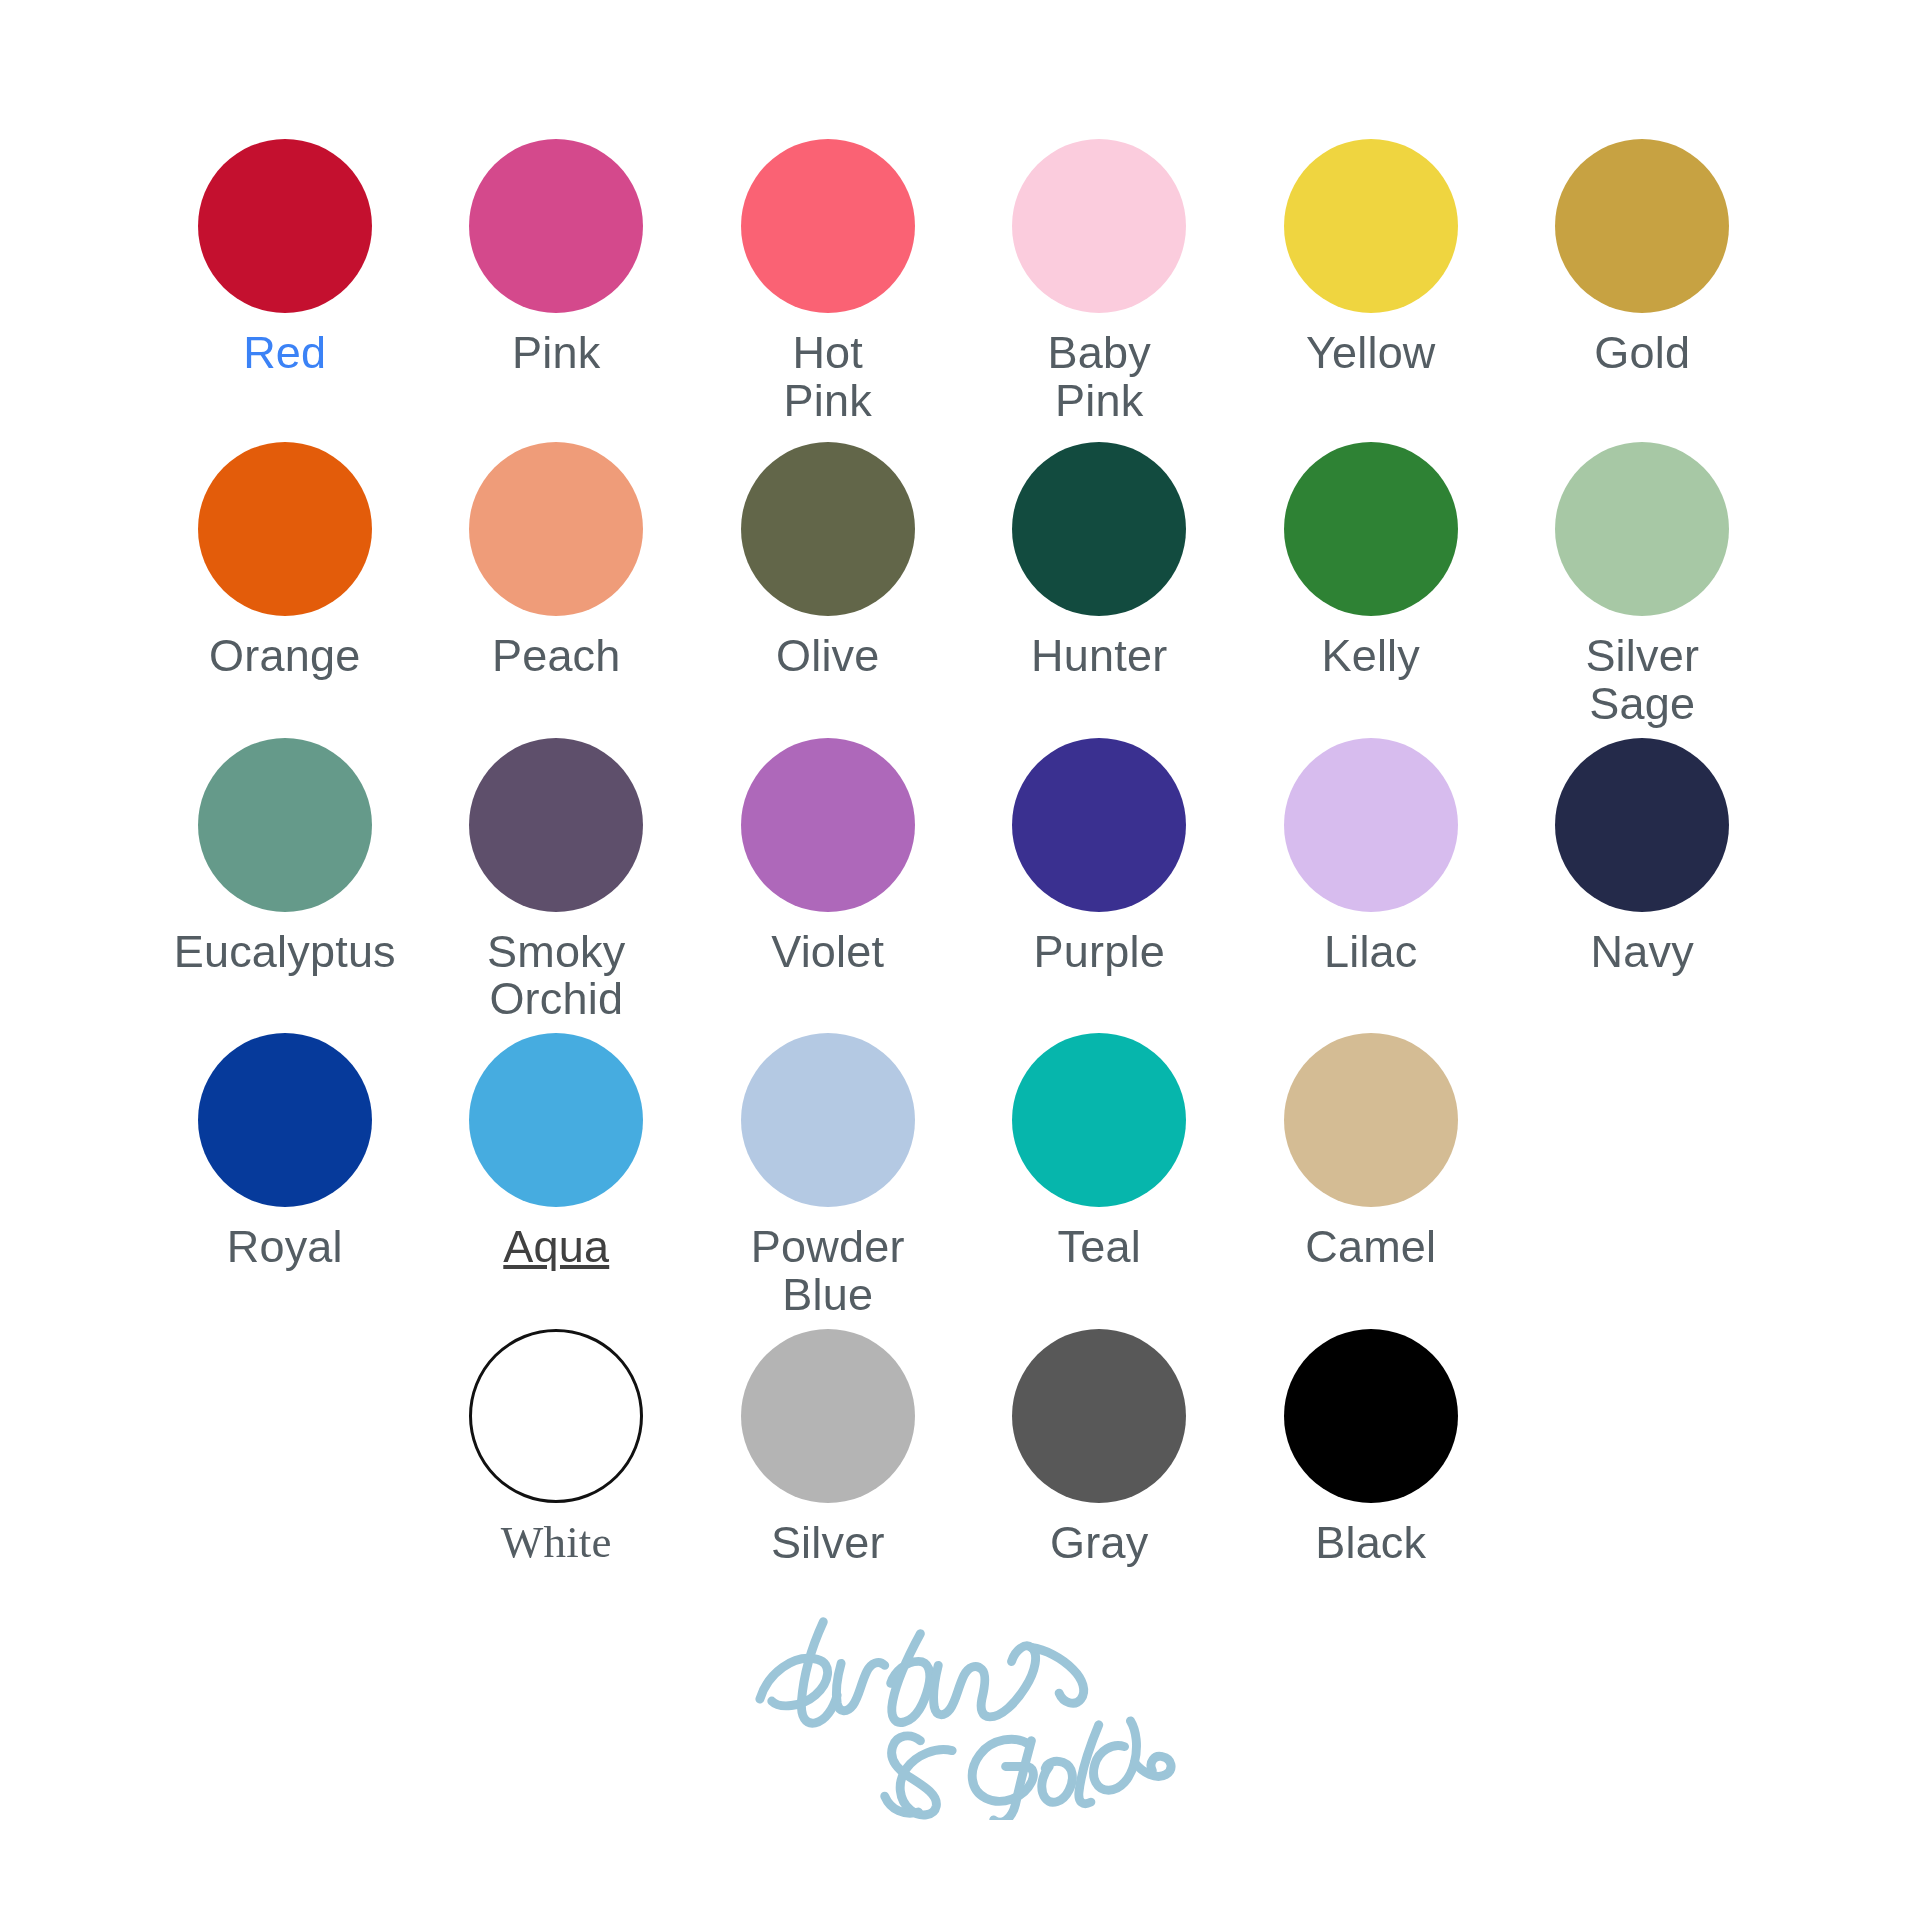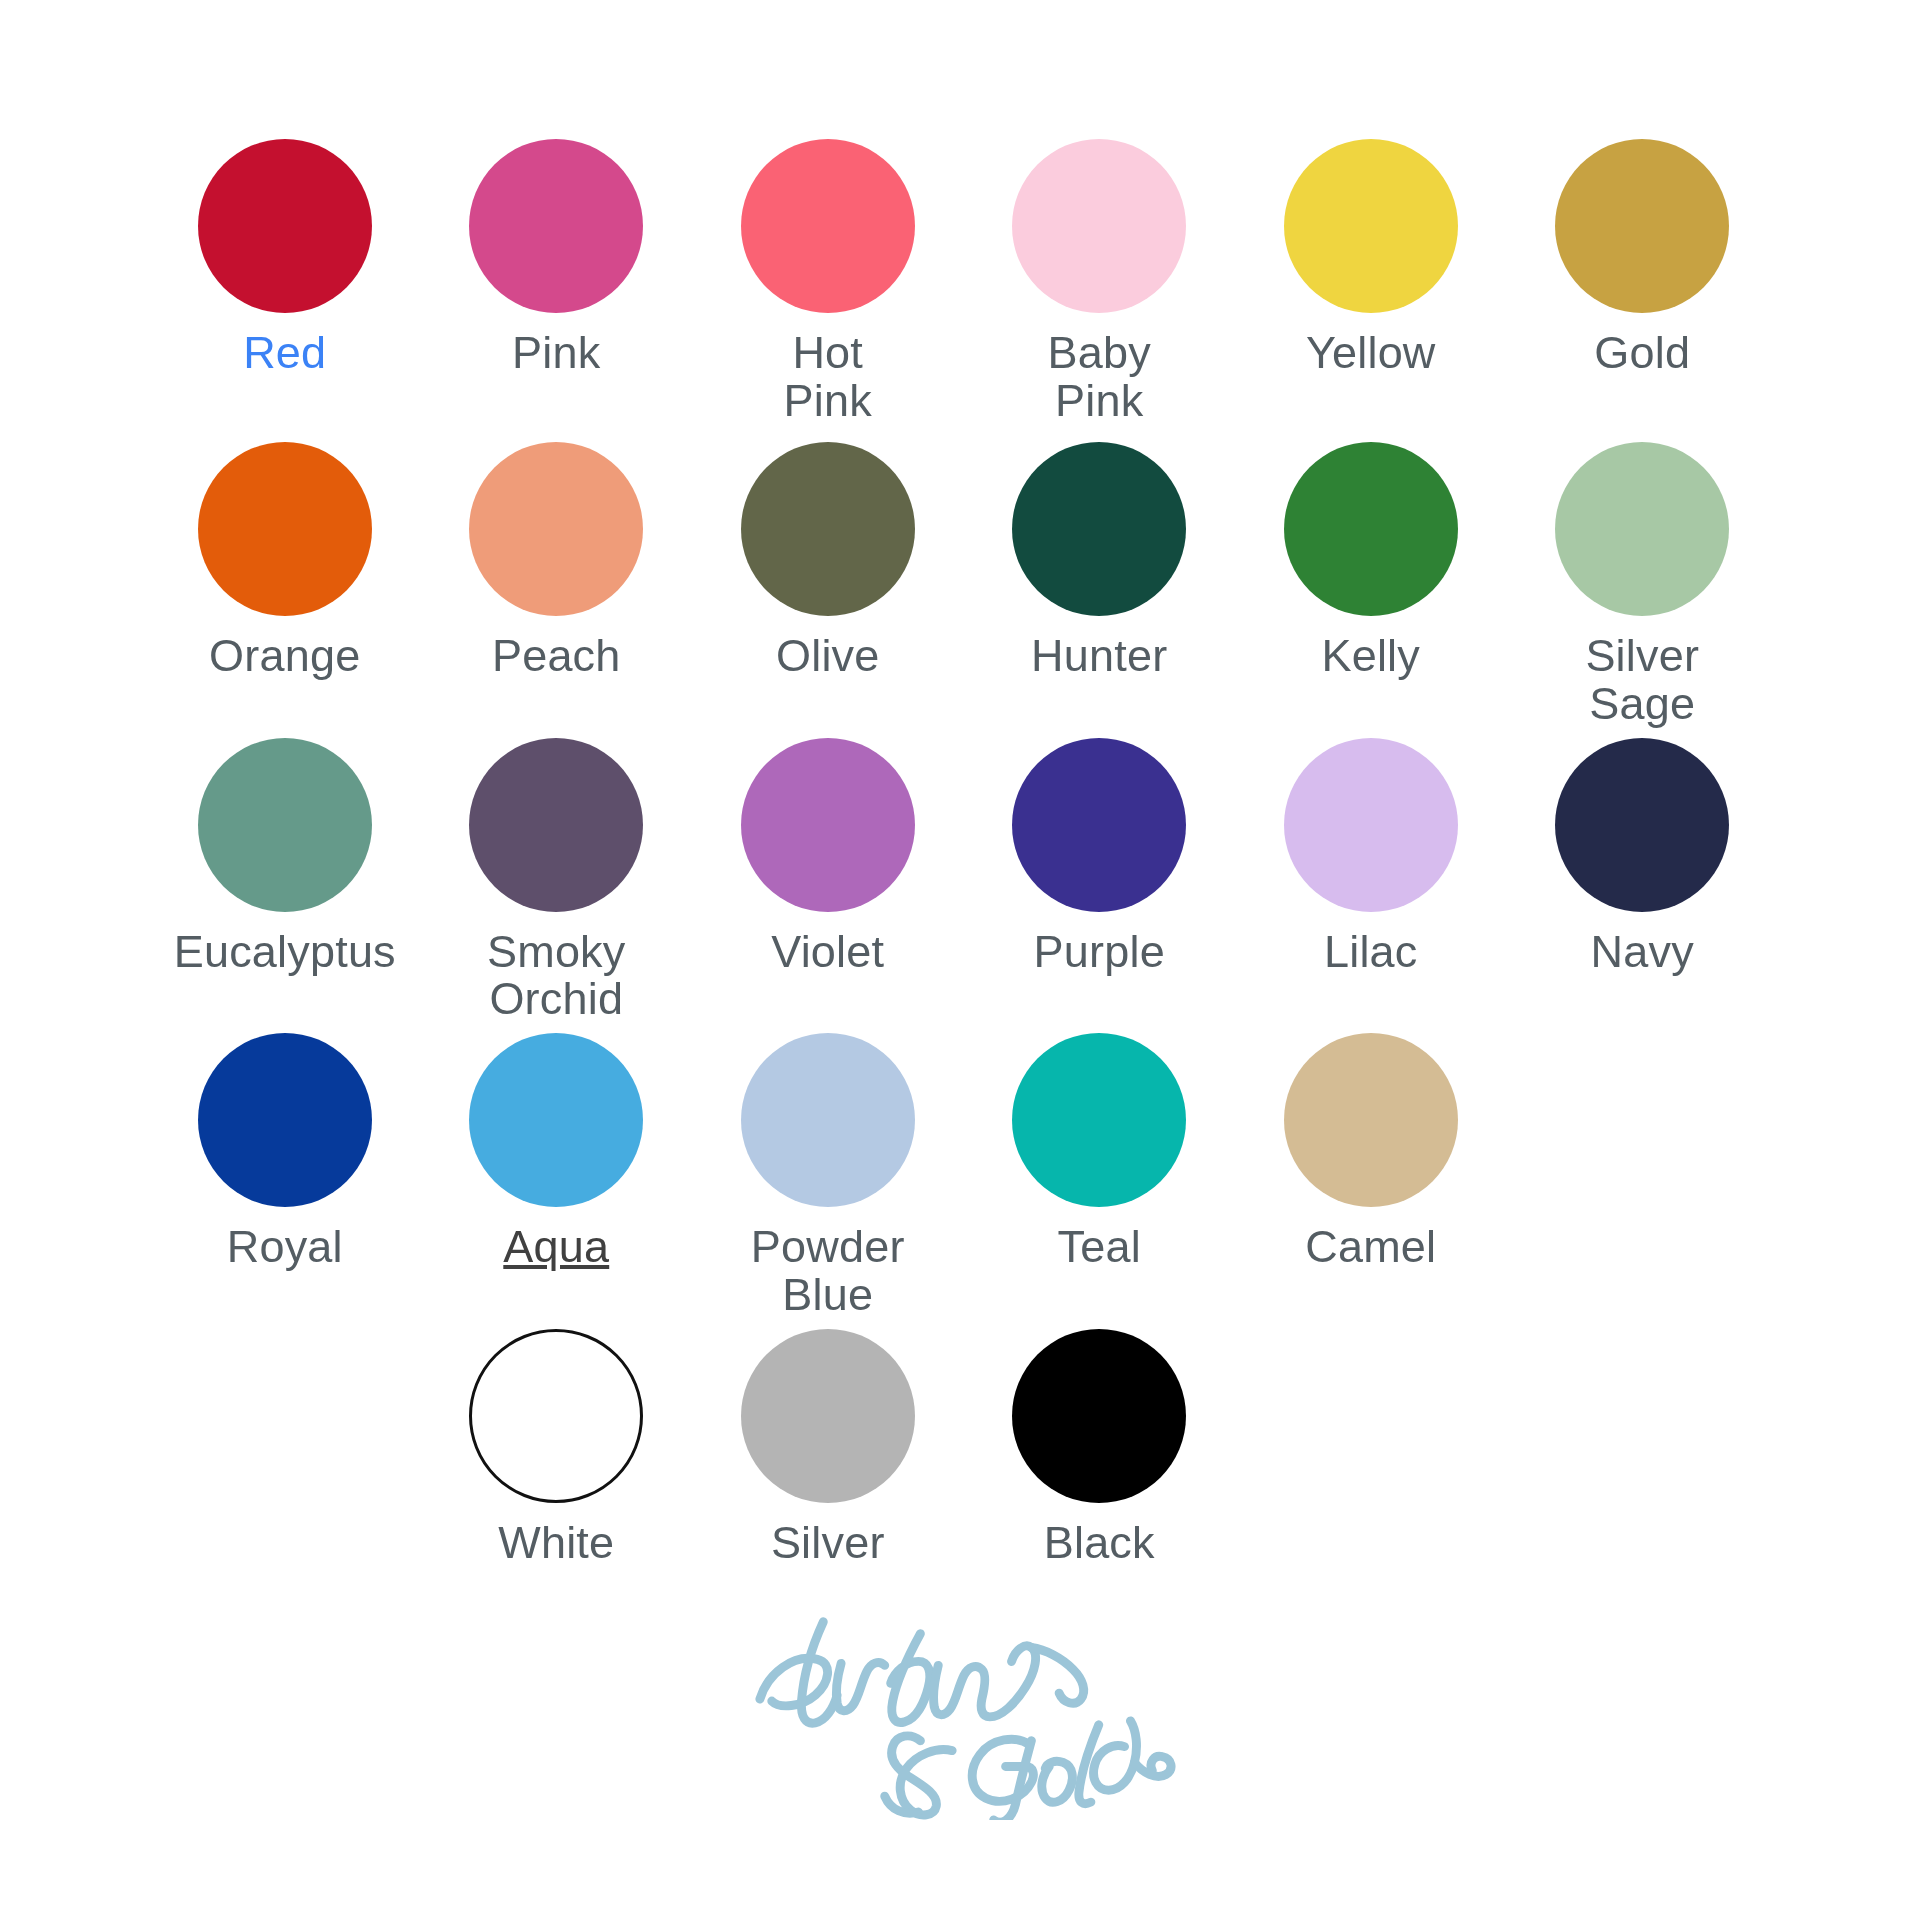--- a/index.html
+++ b/index.html
@@ -204,25 +204,29 @@
       </div>
     </div>
 
     <div class="row row-5">
       <div class="cell empty">
         <div class="swatch"></div>
         <div class="label" style="color: rgb(84, 93, 99);"></div>
       </div>
       <div class="cell">
         <div class="swatch outlined" style="background-color: rgb(255, 255, 255); border-color: rgb(17, 17, 17);"></div>
-        <div class="label" style="color: rgb(84, 93, 99);">White</div>
+        <div class="label" style="color: rgb(84, 93, 99); font-family: Liberation Serif, serif;">White</div>
       </div>
       <div class="cell">
         <div class="swatch" style="background-color: rgb(180, 180, 180);"></div>
         <div class="label" style="color: rgb(84, 93, 99);">Silver</div>
+      </div>
+      <div class="cell">
+        <div class="swatch" style="background-color: rgb(88, 88, 88);"></div>
+        <div class="label" style="color: rgb(84, 93, 99);">Gray</div>
       </div>
       <div class="cell">
         <div class="swatch" style="background-color: rgb(0, 0, 0);"></div>
         <div class="label" style="color: rgb(84, 93, 99);">Black</div>
       </div>
       <div class="cell empty">
         <div class="swatch"></div>
         <div class="label" style="color: rgb(84, 93, 99);"></div>
       </div>
     </div>

